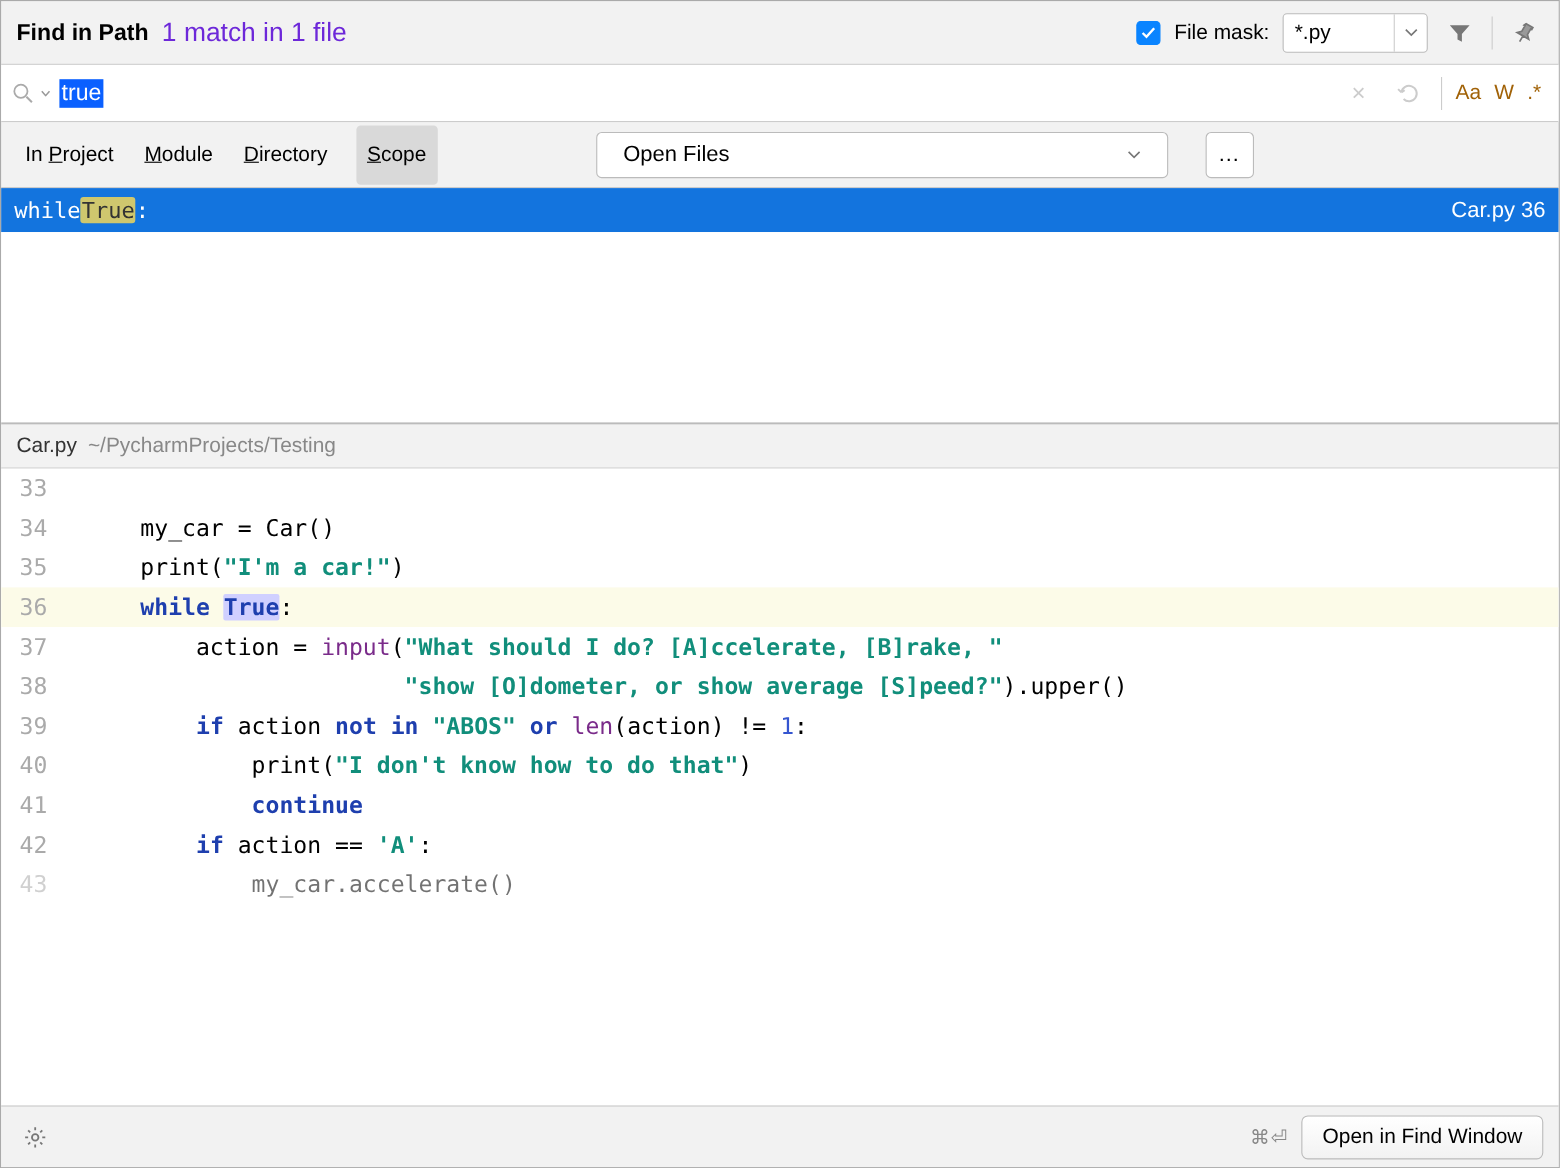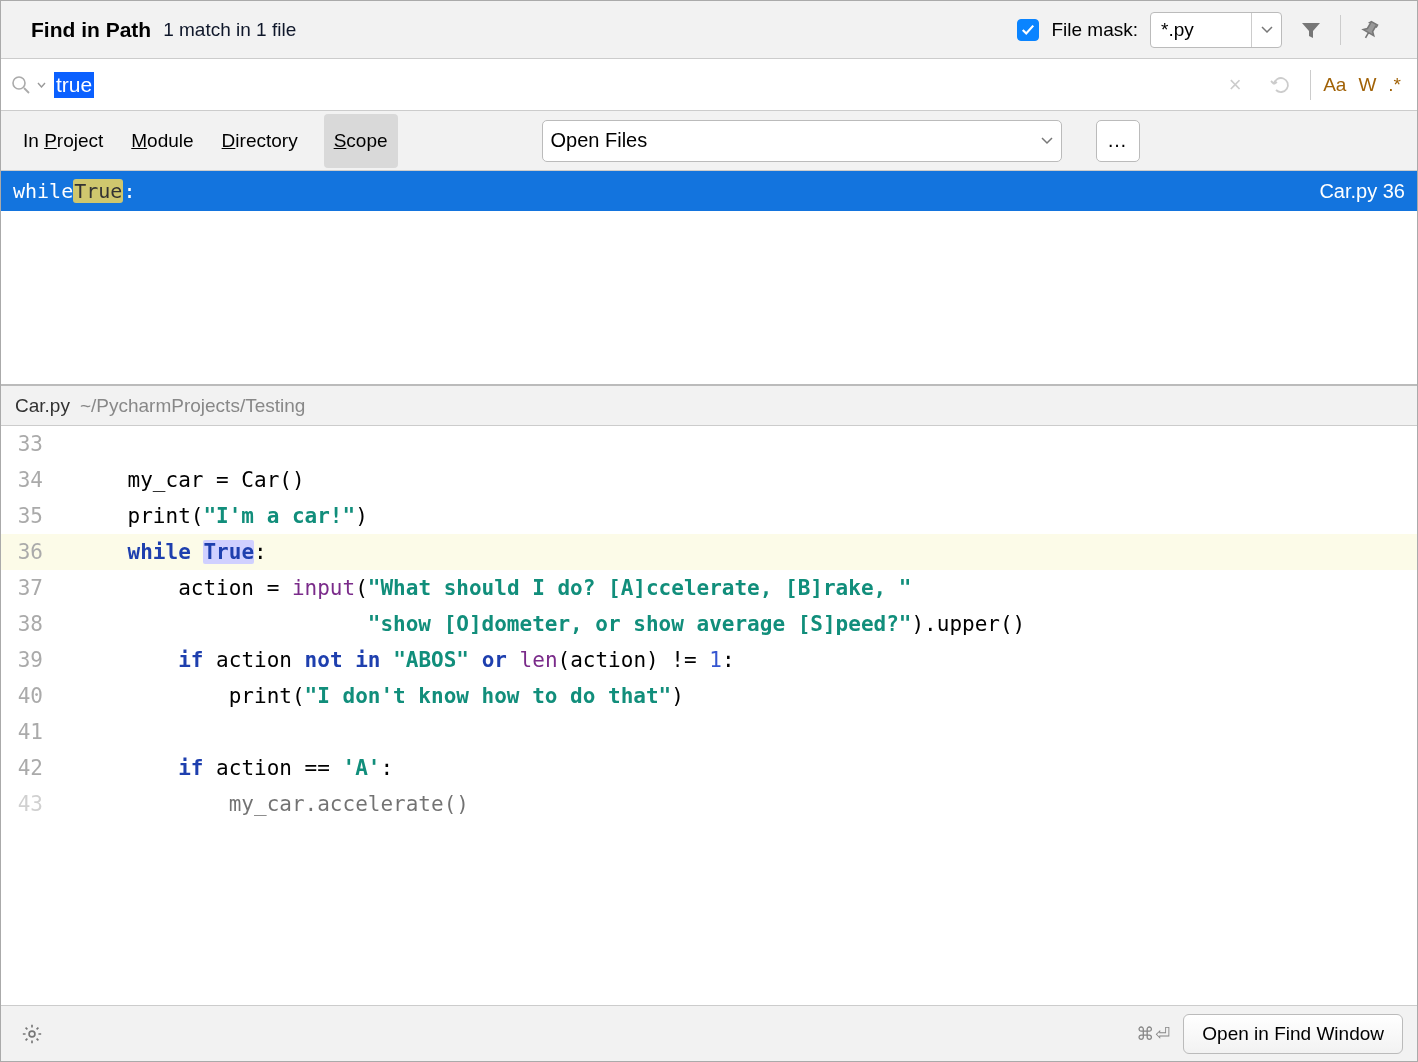--- a/index.html
+++ b/index.html
@@ -11,26 +11,26 @@
   height: 1062px;
   border: 1px solid #aaa;
   display: flex;
   flex-direction: column;
   overflow: hidden;
 }
 .titlebar {
   display: flex;
   align-items: center;
   height: 58px;
-  padding: 0 30px;
+  padding: 0 14px;
   border-bottom: 1px solid #ccc;
   gap: 12px;
 }
 .title-main { font-weight: 700; font-size: 21px; }
-.title-sub { color: #0f172a; font-size: 19px; }
+.title-sub { color: #6d28d9; font-size: 24px; }
 .spacer { flex: 1; }
 .file-mask-check {
   width: 22px; height: 22px; border: 1px solid #0a84ff;
   background: #0a84ff; border-radius: 4px;
   display: inline-flex; align-items: center; justify-content: center;
   color: #fff; font-size: 16px;
 }
 .file-mask-label { font-size: 19px; text-align: right; }
 .file-mask-combo {
   display: flex; align-items: center;
@@ -74,21 +74,21 @@
 }
 .scope-tab { font-size: 19px; cursor: pointer; padding: 4px 2px; }
 .scope-tab.active {
   background: #d9d9d9; border-radius: 4px; padding: 16px 10px;
 }
 .under { text-decoration: underline; }
 .scope-combo {
   margin-left: 120px; flex: 1; max-width: 520px;
   border: 1px solid #bbb; border-radius: 5px;
   background: #fff; height: 42px;
-  display: flex; align-items: center; padding: 0 8px;
+  display: flex; align-items: center; padding: 0 24px;
   font-size: 20px;
 }
 .scope-combo .arrow { margin-left: auto; color: #777; }
 .dots-btn {
   margin-left: 10px; width: 44px; height: 42px;
   border: 1px solid #bbb; border-radius: 5px;
   background: #fff; display: flex;
   align-items: center; justify-content: center;
   font-size: 20px; letter-spacing: 1px;
 }
@@ -277,20 +277,21 @@
       <span class="code"><span>        </span><span class="kw">if</span><span> action </span><span class="kw">not in</span><span> </span><span class="str">"ABOS"</span><span> </span><span class="kw">or</span><span> </span><span class="builtin">len</span><span>(action) != </span><span class="num">1</span><span>:</span></span>
     </div>
   <div class="editor-line">
       <span class="gutter">40</span>
       <span class="gutter-icon"></span>
       <span class="code"><span>            print(</span><span class="str">"I don't know how to do that"</span><span>)</span></span>
     </div>
   <div class="editor-line">
       <span class="gutter">41</span>
       <span class="gutter-icon"></span>
+      <span class="code"><span>            </span><span class="kw">continue</span></span>
     </div>
   <div class="editor-line">
       <span class="gutter">42</span>
       <span class="gutter-icon"></span>
       <span class="code"><span>        </span><span class="kw">if</span><span> action == </span><span class="str">'A'</span><span>:</span></span>
     </div>
   <div class="editor-line" style="opacity:.55">
       <span class="gutter">43</span>
       <span class="gutter-icon"></span>
       <span class="code">            my_car.accelerate()</span>

